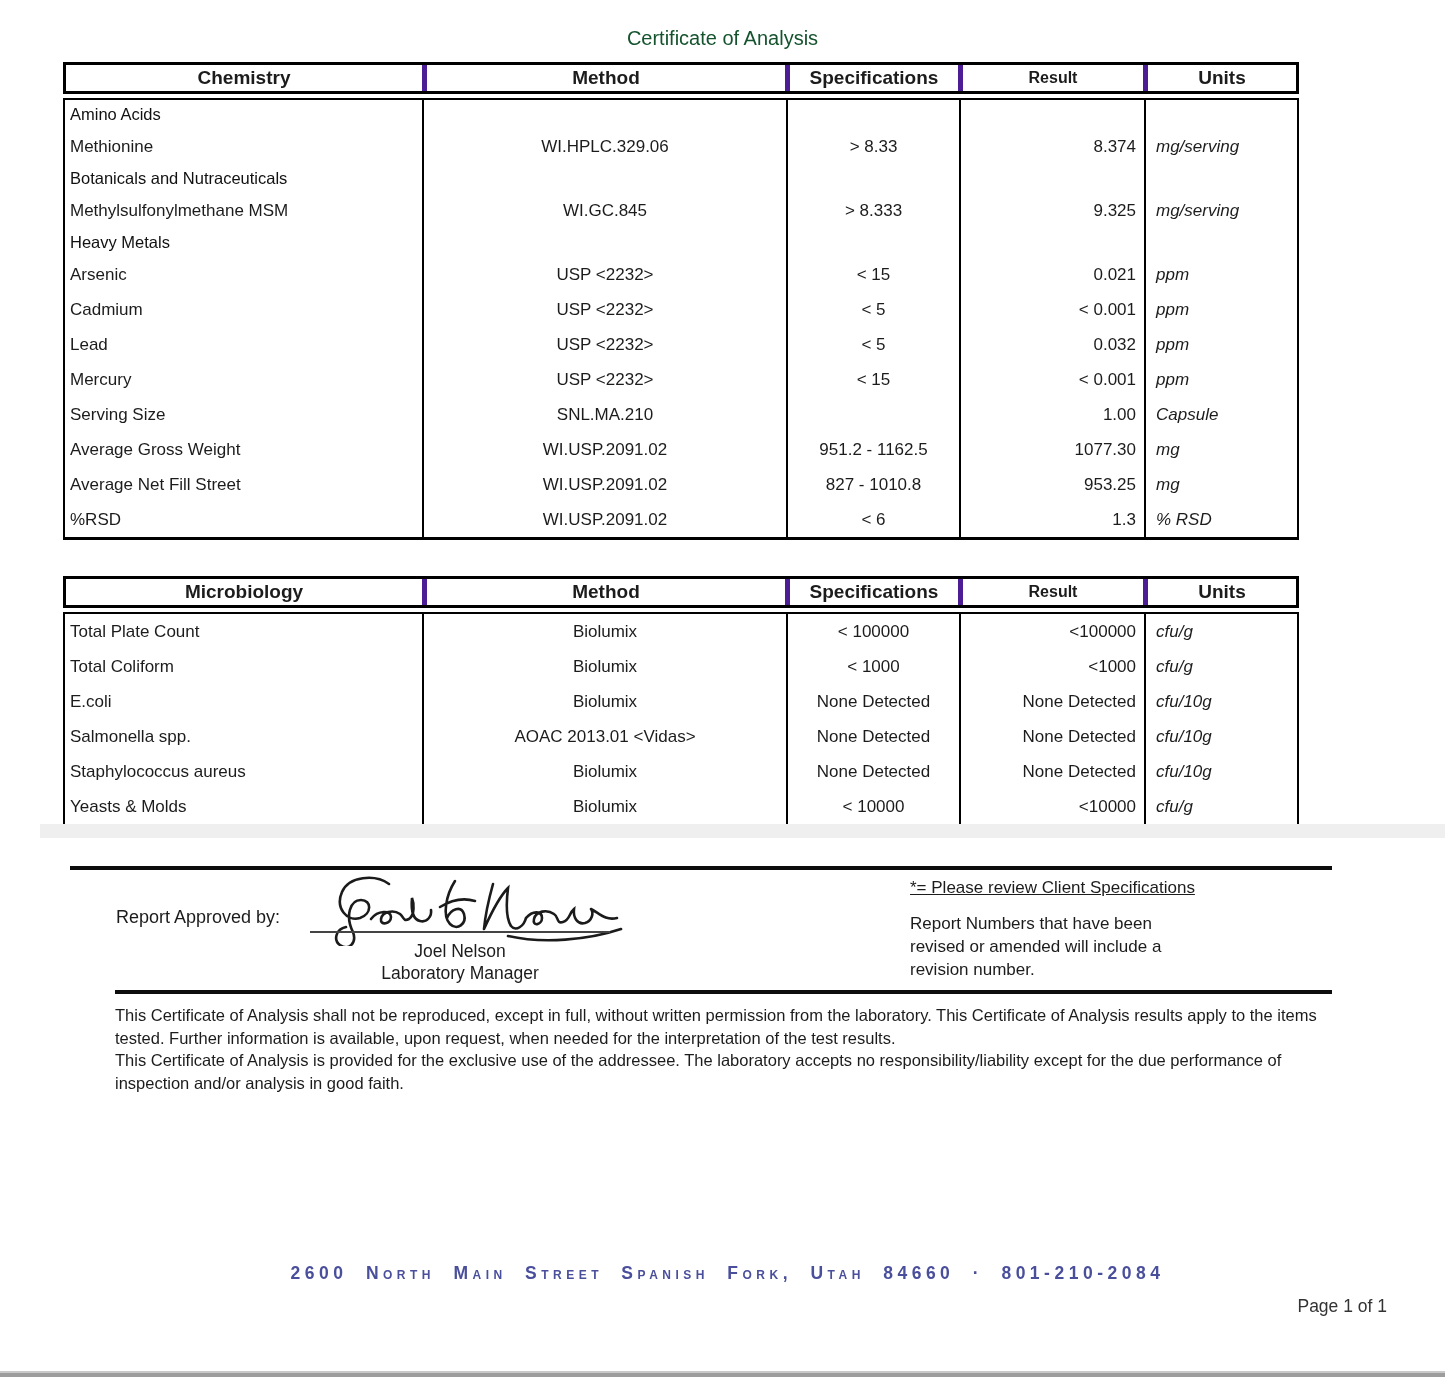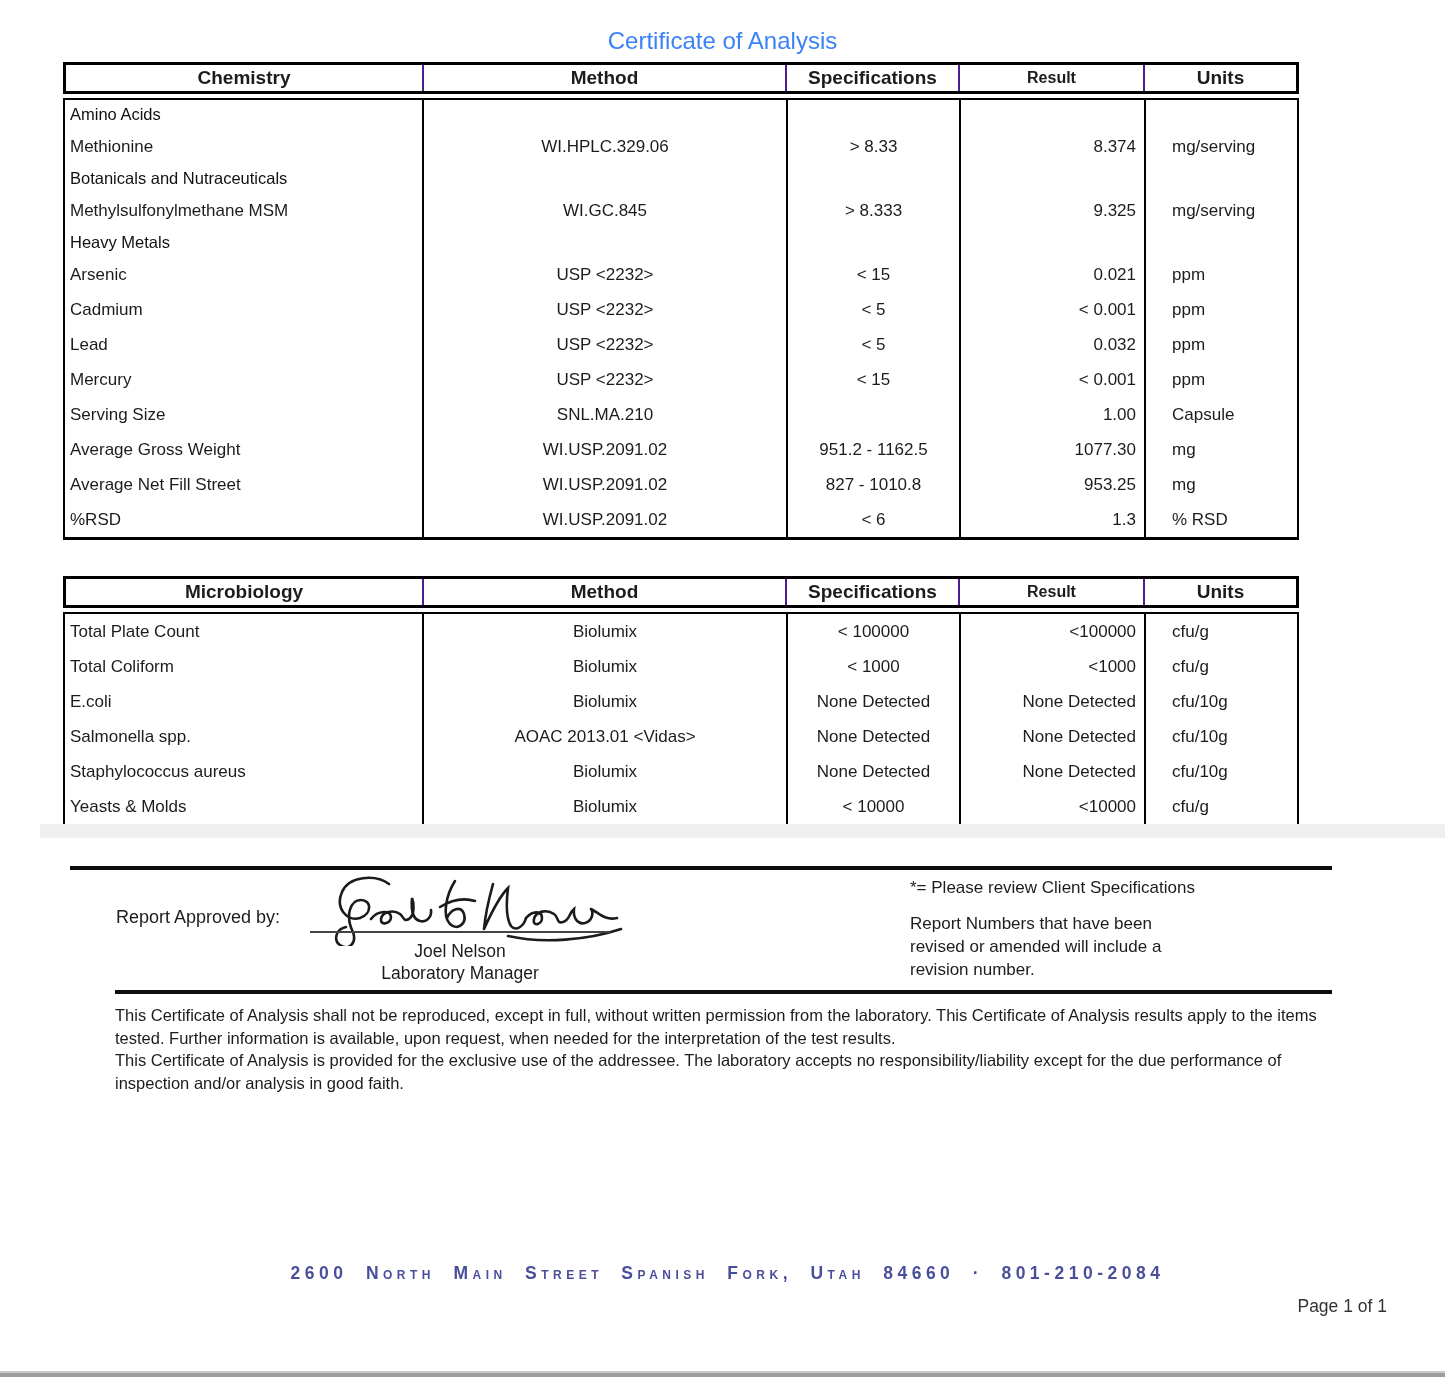--- a/index.html
+++ b/index.html
@@ -4,65 +4,65 @@
 <style>
   * { box-sizing: border-box; margin: 0; padding: 0; }
   html,body { background:#ffffff; }
   body {
     width:1445px; height:1377px; position:relative;
     font-family:"Liberation Sans", sans-serif; color:#1c1c1c;
     overflow:hidden;
   }
   .title {
     position:absolute; top:27px; left:0; width:100%;
-    text-align:center; font-size:24px; color:#3b82f6;
+    text-align:center; font-size:20px; color:#14532d;
   }
   
   .coa-table { position:absolute; left:63px; width:1236px; }
   #chem-table { top:62px; }
   #micro-table { top:576px; }
   .t-header {
     display:grid; grid-template-columns:356px 363px 173px 185px 1fr;
     border:3px solid #000; height:32px; background:#fff;
   }
   .t-header .hc {
     display:flex; align-items:center; justify-content:center;
-    font-weight:bold; font-size:19px; border-left:2px solid #4c1d95;
+    font-weight:bold; font-size:19px; border-left:5px solid #4c1d95;
   }
   .t-header .hc:first-child { border-left:none; }
   .t-header .hc.result { font-size:16px; }
   .t-body {
     margin-top:4px; border:2px solid #000; border-bottom-width:3px; background:#fff;
   }
   .row { display:grid; grid-template-columns:357px 364px 173px 185px 1fr; }
   .row > div {
     border-left:2px solid #000; display:flex; align-items:center;
     font-size:17px; min-width:0; overflow:hidden;
   }
   .row > div:first-child { border-left:none; padding-left:5px; }
   .row.data { height:35px; }
   .row.cat  { height:29px; }
   .row.cat > div:first-child { font-weight:normal; font-size:16.5px; color:#111; }
   .c-method, .c-spec { justify-content:center; }
   .c-result { justify-content:flex-end; padding-right:8px; }
-  .c-units  { justify-content:flex-start; padding-left:26px; }
+  .c-units  { justify-content:flex-start; padding-left:10px;font-style:italic; }
   
   .scan-band { position:absolute; left:40px; top:824px; width:1405px; height:14px; background:#efefef; }
   .bottom-strip { position:absolute; left:0; bottom:0; width:100%; height:6px; background:#9d9d9d; border-top:2px solid #c9c9c9; }
   
   .rule-a { position:absolute; left:70px;  top:866px; width:1262px; height:4px; background:#0d0d0d; }
   .rule-b { position:absolute; left:115px; top:990px; width:1217px; height:4px; background:#0d0d0d; }
   
   .approved-label { position:absolute; left:116px; top:907px; font-size:18px; }
   .sig-svg { position:absolute; left:303px; top:872px; }
   .sig-line { position:absolute; left:310px; top:931px; width:300px; height:2px; background:#444; }
   .sig-name  { position:absolute; left:310px; top:941px; width:300px; text-align:center; font-size:17.5px; }
   .sig-title { position:absolute; left:300px; top:963px; width:320px; text-align:center; font-size:17.5px; }
   
-  .note-star { position:absolute; left:910px; top:878px; font-size:17px; }
+  .note-star { position:absolute; left:910px; top:878px; font-size:17px;text-decoration:underline; }
   .note-rev  { position:absolute; left:910px; top:912px; width:272px; font-size:17px; line-height:23px; }
   
   .disclaimer { position:absolute; left:115px; top:1004px; width:1224px; font-size:16.5px; line-height:22.5px; }
   .disclaimer p { margin:0; }
   
   .footer-address {
     position:absolute; left:0; top:1263px; width:100%; text-align:center;
     font-variant:small-caps; letter-spacing:4.5px; word-spacing:9px;
     font-weight:600; font-size:17.5px; color:#4a4f9b;padding-left:10px;
   }

